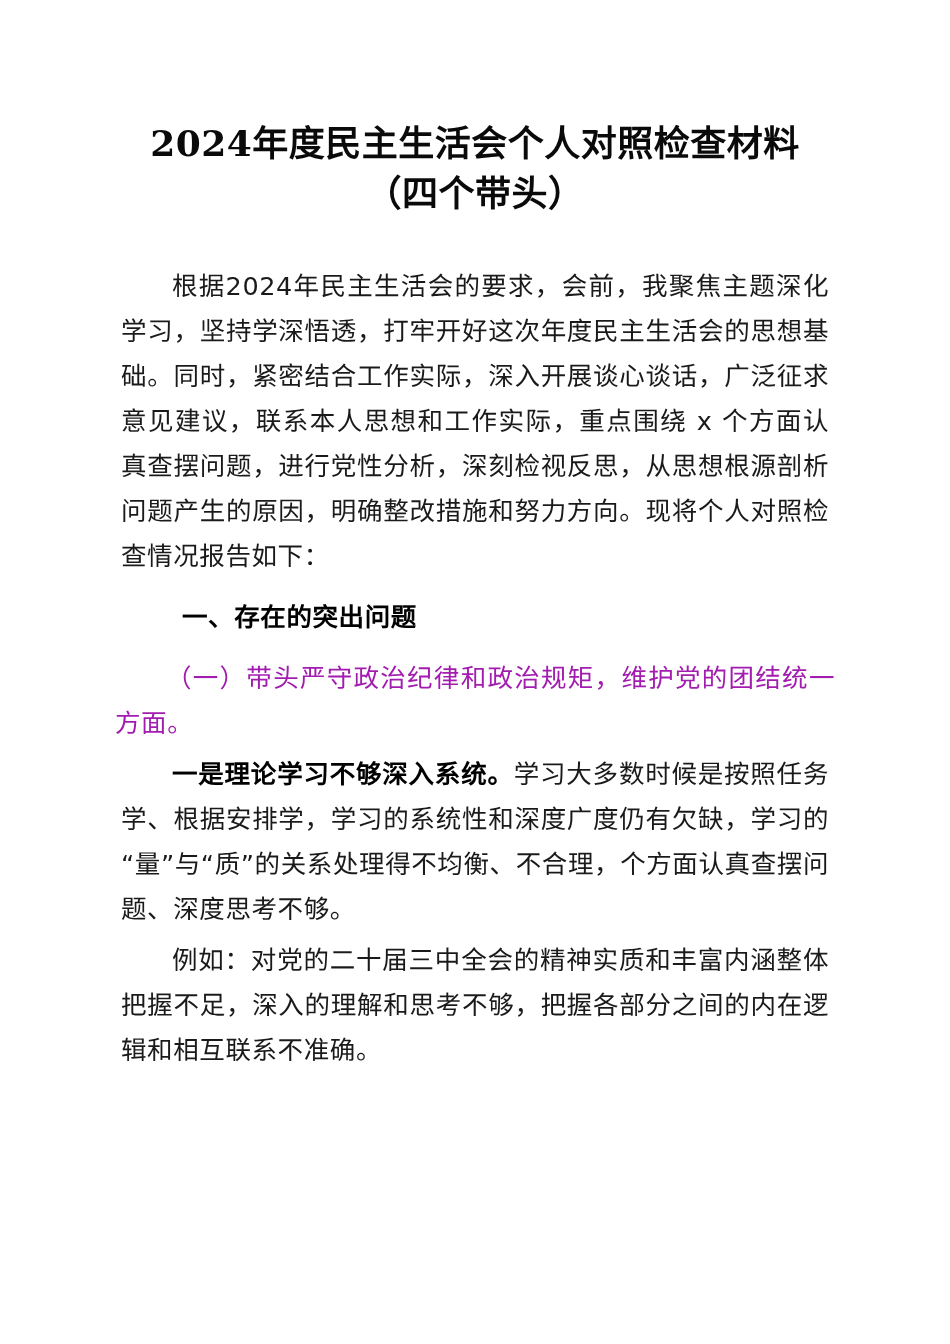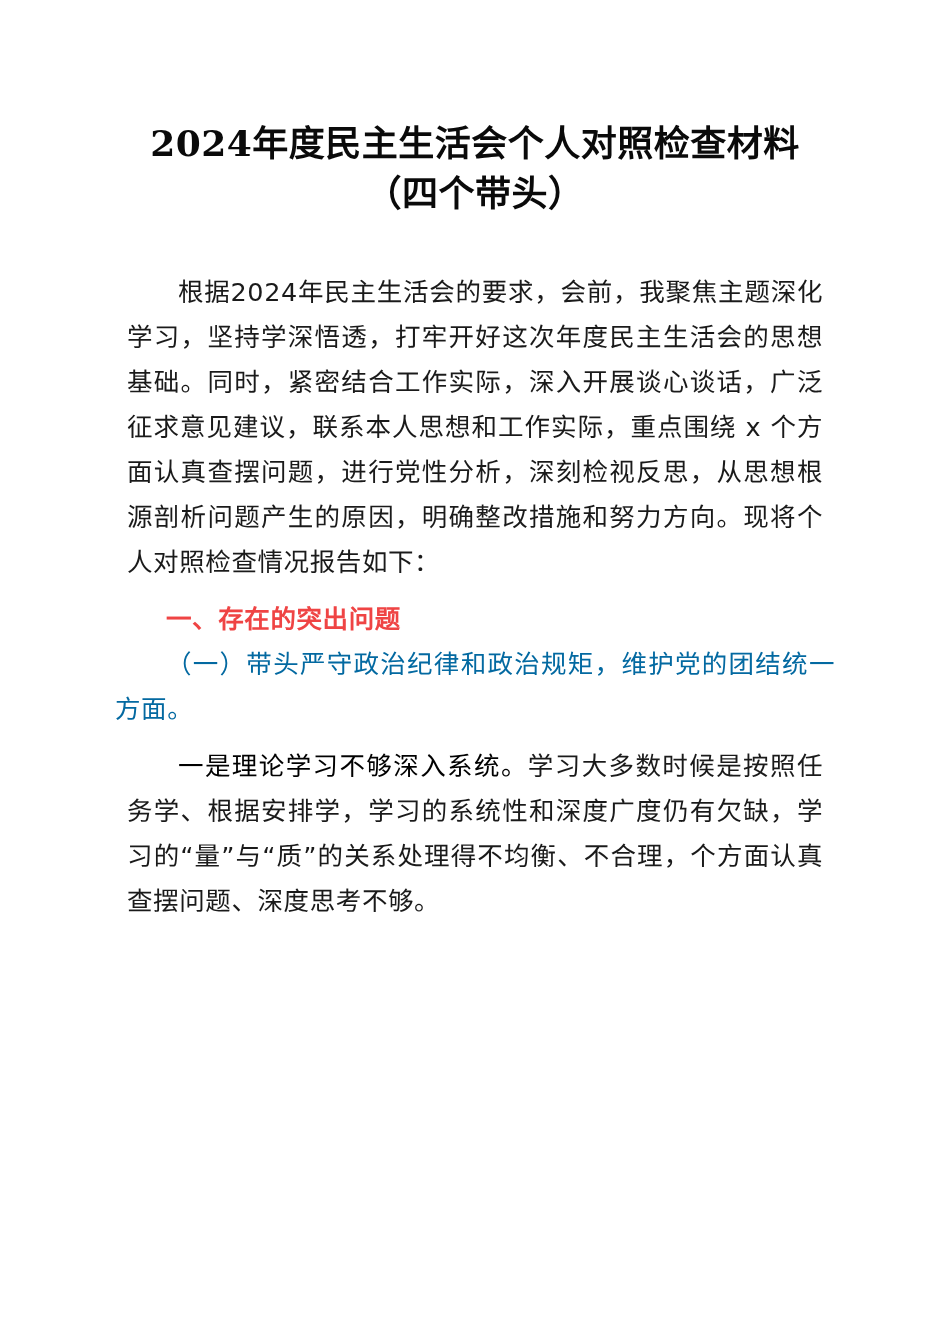--- a/index.html
+++ b/index.html
@@ -38,59 +38,59 @@
     letter-spacing: 0.5px;
     color: #0a0a0a;
   }
 
   
   .body-area {
     padding-top: 40px;
   }
 
   p.para {
-    margin: 12px;
+    margin: 6px;
     font-family: "DejaVu Sans", "Liberation Sans", sans-serif;
     font-size: 25.5px;
     line-height: 45px;
     letter-spacing: 0.6px;
     text-align: justify;
     text-justify: inter-character;
     text-indent: 2em;
     color: #1a1a1a;
   }
 
   
   p.heading-1 {
-    margin: 0;
+    margin: 16px;
     font-family: "DejaVu Sans", "Liberation Sans", sans-serif;
     font-weight: 700;
     font-size: 25.5px;
     line-height: 45px;
     letter-spacing: 0.6px;
     text-indent: 2em;
-    color: #ef4444;
+    color: #000000;
   }
 
   
   p.heading-2 {
     margin: 0;
     font-family: "DejaVu Serif", "Liberation Serif", serif;
     font-size: 25.5px;
     line-height: 45px;
     letter-spacing: 0.6px;
     text-align: justify;
     text-justify: inter-character;
     text-indent: 2em;
-    color: #0369a1;
+    color: #a21caf;
   }
 
   
   .lead-bold {
-    font-weight: 400;
+    font-weight: 700;
     color: #000000;
   }
 
   .para-kai {
     font-family: "DejaVu Serif", "Liberation Serif", serif;
   }
 </style>
 </head>
 <body>
 
@@ -101,16 +101,17 @@
   <div class="body-area">
 
     <p class="para">根据2024年民主生活会的要求，会前，我聚焦主题深化学习，坚持学深悟透，打牢开好这次年度民主生活会的思想基础。同时，紧密结合工作实际，深入开展谈心谈话，广泛征求意见建议，联系本人思想和工作实际，重点围绕 x 个方面认真查摆问题，进行党性分析，深刻检视反思，从思想根源剖析问题产生的原因，明确整改措施和努力方向。现将个人对照检查情况报告如下：</p>
 
     <p class="heading-1">一、存在的突出问题</p>
 
     <p class="heading-2">（一）带头严守政治纪律和政治规矩，维护党的团结统一方面。</p>
 
     <p class="para para-kai"><span class="lead-bold">一是理论学习不够深入系统。</span><span>学习大多数时候是按照任务学、根据安排学，学习的系统性和深度广度仍有欠缺，学习的“量”与“质”的关系处理得不均衡、不合理，个方面认真查摆问题、深度思考不够。</span></p>
 
+    <p class="para para-kai">例如：对党的二十届三中全会的精神实质和丰富内涵整体把握不足，深入的理解和思考不够，把握各部分之间的内在逻辑和相互联系不准确。</p>
 
 
   </div>
 </div>
 
 </body></html>

